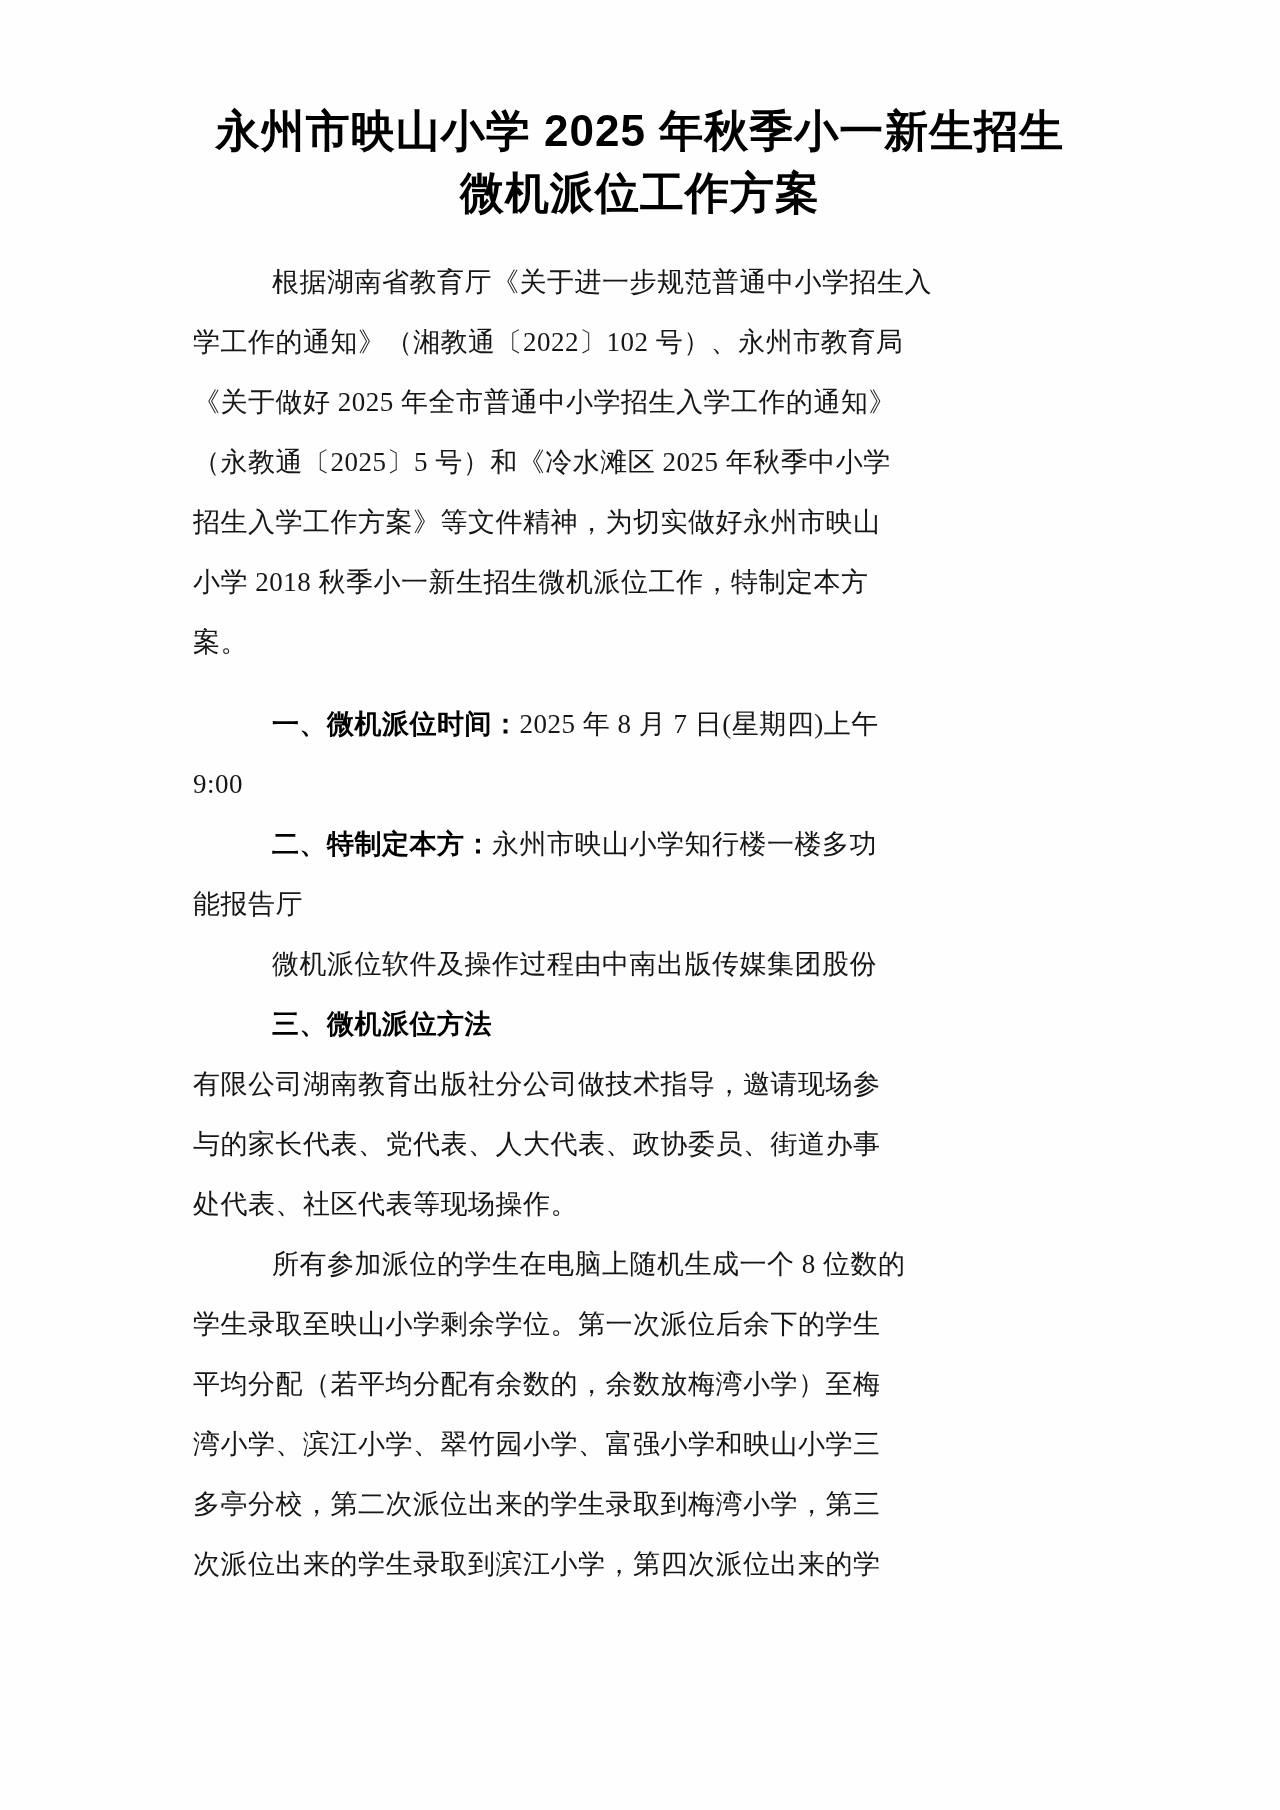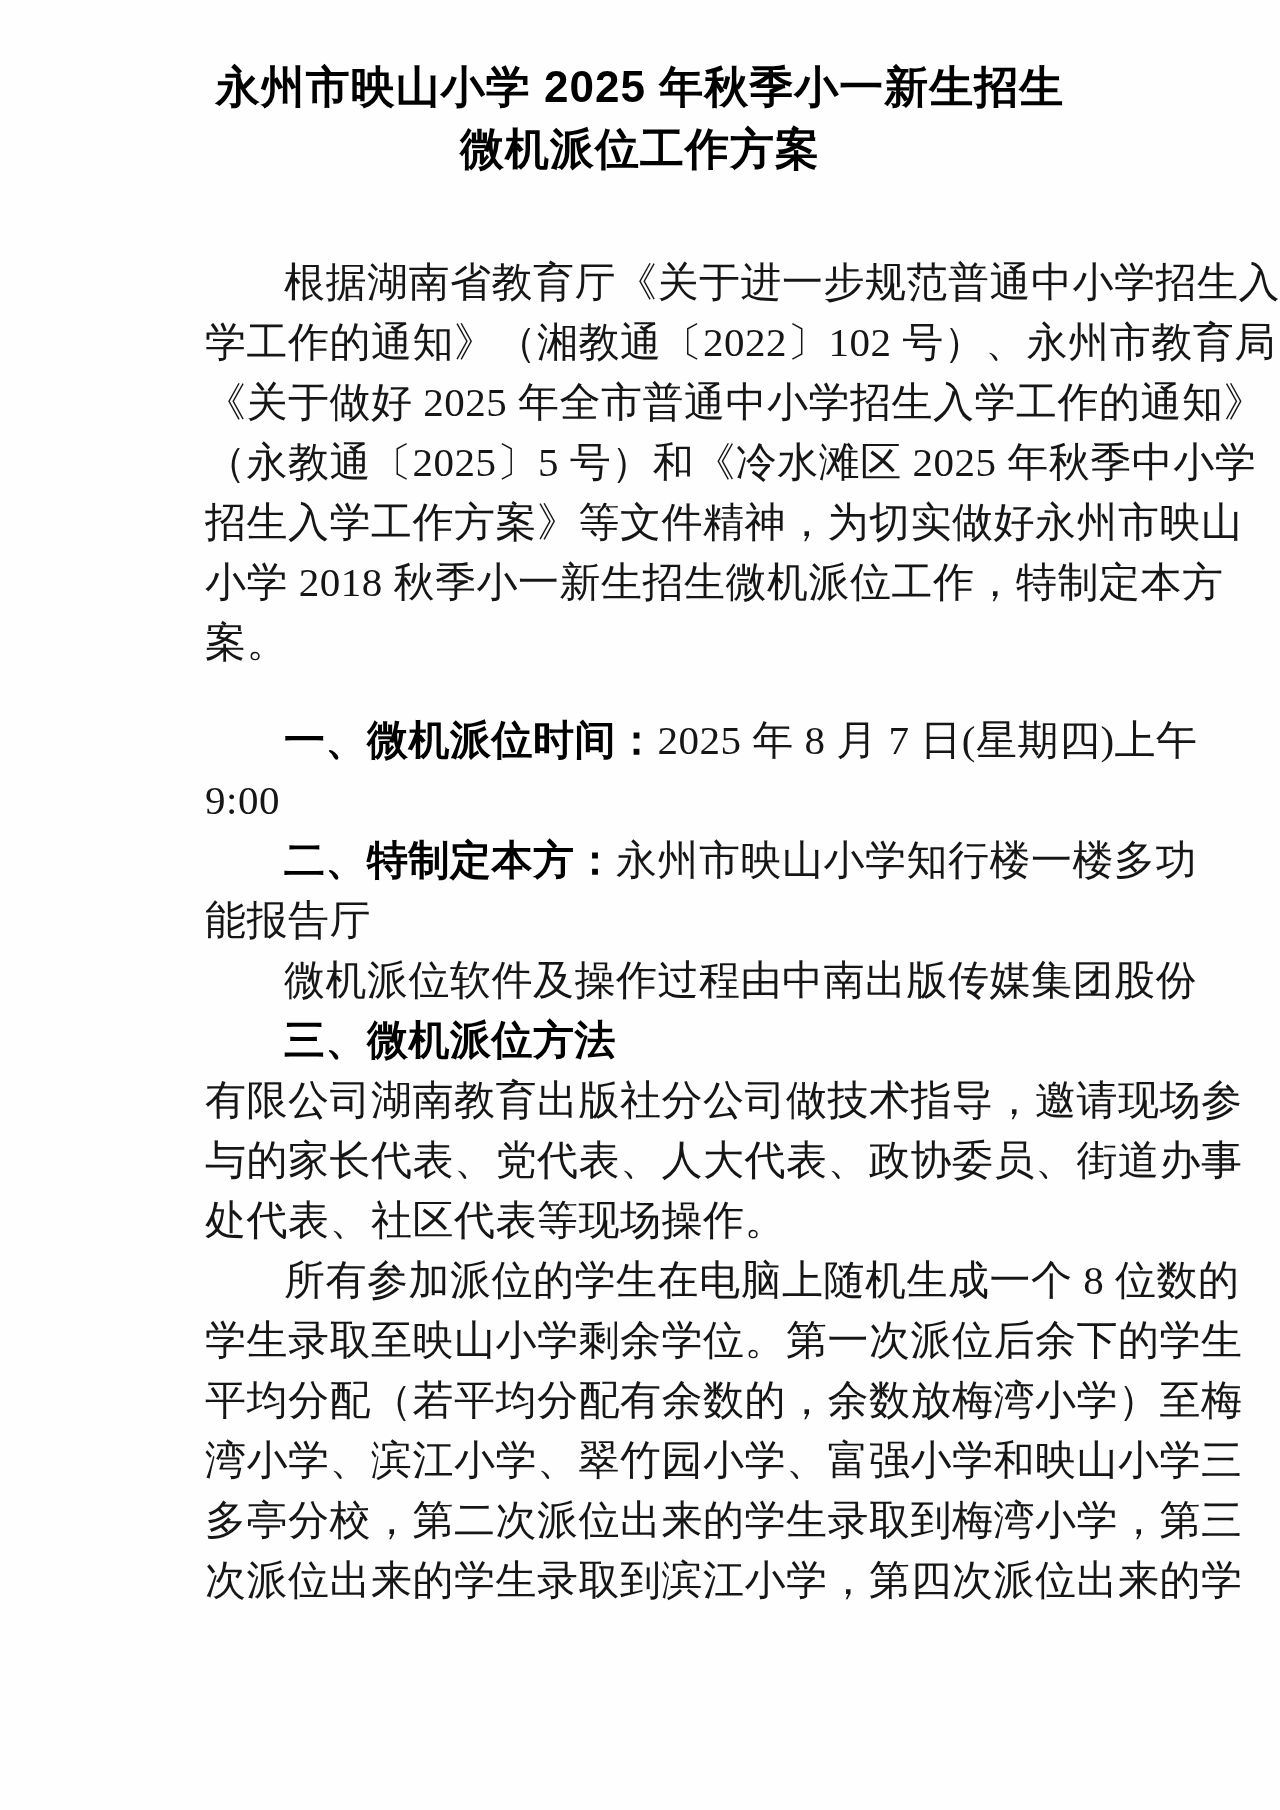--- a/index.html
+++ b/index.html
@@ -9,42 +9,42 @@
     font-family: "Liberation Serif", "DejaVu Serif", serif;
     color: #161616;
     overflow: hidden;
   }
   .page {
     position: absolute; top: 0; left: 0;
     width: 1280px; height: 1810px;
     background: #fefefe;
   }
   .title {
-    margin: 56px 0 0 0; padding: 0;
+    margin: 100px 0 0 0; padding: 0;
     width: 1280px;
     text-align: center;
     font-family: "Liberation Sans", "DejaVu Sans", sans-serif;
     font-weight: 700;
     font-size: 44px;
     line-height: 62px;
     color: #000;
     letter-spacing: 1px;
   }
   .tline { display: block; }
   .bodytext {
     position: absolute;
-    left: 205px; top: 252px;
+    left: 193px; top: 252px;
     width: 960px;
-    font-size: 41px;
+    font-size: 27px;
     line-height: 60px;
     letter-spacing: 0.5px;
   }
   .line { margin: 0; padding: 0; white-space: nowrap; }
   .indent { text-indent: 79px; }
-  .gap-before { margin-top: 38px; text-align: center; }
+  .gap-before { margin-top: 22px; }
   .h-bold {
     font-family: "Liberation Sans", "DejaVu Sans", sans-serif;
     font-weight: 700;
     color: #000;
   }
 </style>
 </head>
 <body>
 
 <div class="page">

